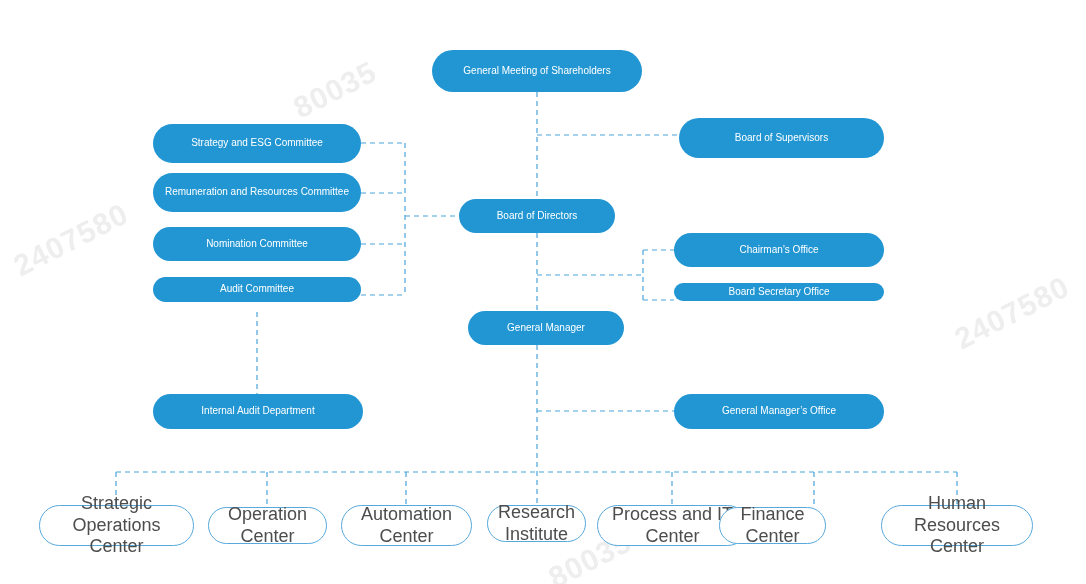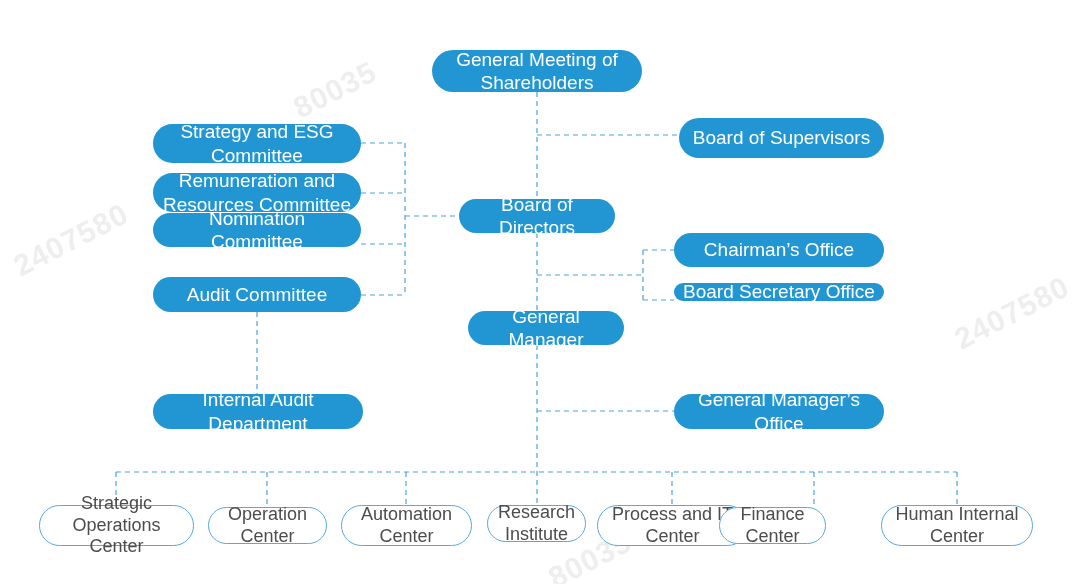--- a/index.html
+++ b/index.html
@@ -9,21 +9,21 @@
   }
   .wm{
     position:absolute;color:#eeeeee;font-weight:bold;font-size:30px;letter-spacing:1px;
     transform:translate(-50%,-50%) rotate(-27deg);white-space:nowrap;user-select:none;z-index:0;
   }
   #connectors{position:absolute;left:0;top:0;z-index:1;}
   .node{
     position:absolute;display:flex;align-items:center;justify-content:center;text-align:center;
     border-radius:999px;box-sizing:border-box;z-index:2;line-height:1.22;
   }
-  .node.primary{background:#2196d3;color:#ffffff;font-size:19px;padding:0 8px;}
+  .node.primary{background:#2196d3;color:#ffffff;font-size:10px;padding:0 8px;}
   .node.outline{background:#ffffff;border:1.5px solid #57a9dc;color:#4d4d4d;font-size:18px;padding:0 10px;}
 </style>
 </head>
 <body>
 
 <div id="canvas">
 
   <div class="wm" style="left:335px;top:90px">80035</div>
   <div class="wm" style="left:71px;top:240px">2407580</div>
   <div class="wm" style="left:1012px;top:313px">2407580</div>
@@ -54,30 +54,30 @@
       <path d="M672,472 V505"></path>
       <path d="M814,472 V507"></path>
       <path d="M957,472 V505"></path>
     </g>
   </svg>
 
   <div class="node primary" style="left:432px;top:50px;width:210px;height:42px">General Meeting of Shareholders</div>
   <div class="node primary" style="left:679px;top:118px;width:205px;height:40px">Board of Supervisors</div>
   <div class="node primary" style="left:153px;top:124px;width:208px;height:39px">Strategy and ESG Committee</div>
   <div class="node primary" style="left:153px;top:173px;width:208px;height:39px">Remuneration and Resources Committee</div>
-  <div class="node primary" style="left:153px;top:213px;width:208px;height:34px">Nomination Committee</div>
-  <div class="node primary" style="left:153px;top:277px;width:208px;height:35px">Audit Committee</div>
+  <div class="node primary" style="left:153px;top:227px;width:208px;height:34px">Nomination Committee</div>
+  <div class="node primary" style="left:153px;top:277px;width:208px;height:25px">Audit Committee</div>
   <div class="node primary" style="left:459px;top:199px;width:156px;height:34px">Board of Directors</div>
   <div class="node primary" style="left:674px;top:233px;width:210px;height:34px">Chairman’s Office</div>
   <div class="node primary" style="left:674px;top:283px;width:210px;height:18px">Board Secretary Office</div>
   <div class="node primary" style="left:468px;top:311px;width:156px;height:34px">General Manager</div>
   <div class="node primary" style="left:674px;top:394px;width:210px;height:35px">General Manager’s Office</div>
   <div class="node primary" style="left:153px;top:394px;width:210px;height:35px">Internal Audit Department</div>
 
   <div class="node outline" style="left:39px;top:505px;width:155px;height:41px">Strategic Operations Center</div>
   <div class="node outline" style="left:208px;top:507px;width:119px;height:37px">Operation Center</div>
   <div class="node outline" style="left:341px;top:505px;width:131px;height:41px">Automation Center</div>
   <div class="node outline" style="left:487px;top:505px;width:99px;height:37px">Research Institute</div>
   <div class="node outline" style="left:597px;top:505px;width:151px;height:41px">Process and IT Center</div>
   <div class="node outline" style="left:719px;top:507px;width:107px;height:37px">Finance Center</div>
-  <div class="node outline" style="left:881px;top:505px;width:152px;height:41px">Human Internal Center</div>
+  <div class="node outline" style="left:881px;top:505px;width:152px;height:41px">Human Resources Center</div>
 
 </div>
 
 </body></html>

